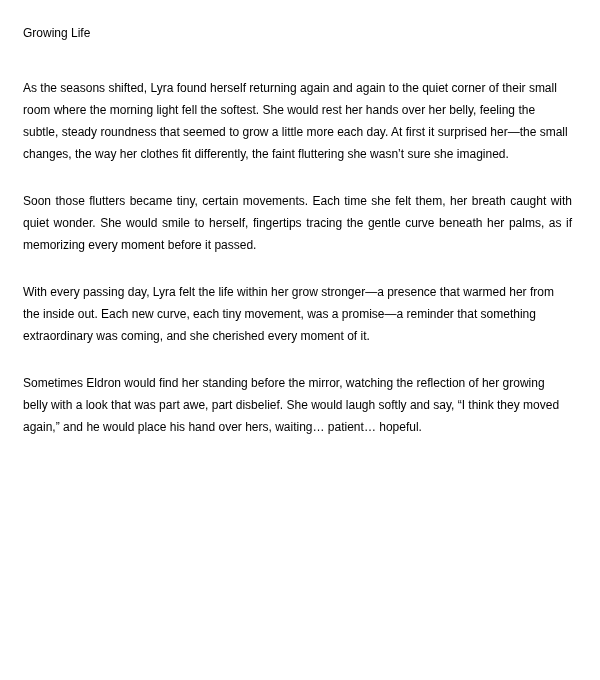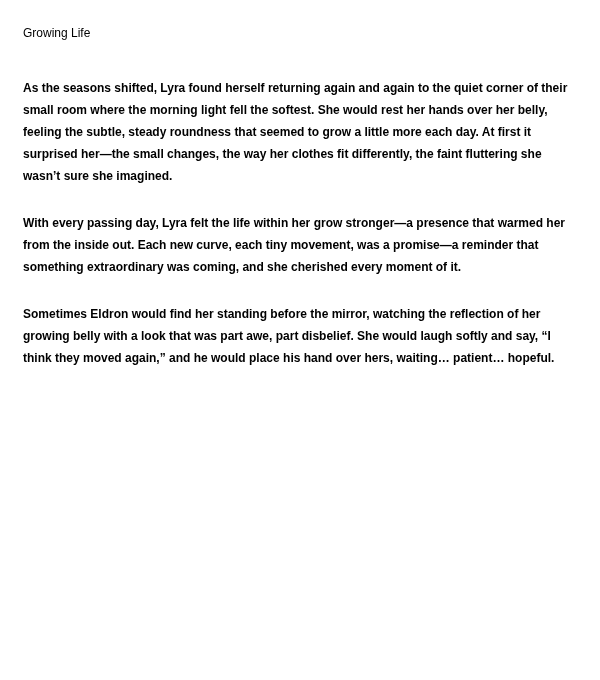--- a/index.html
+++ b/index.html
@@ -22,21 +22,21 @@
     .doc-title {
       font-size: 12px;
       font-weight: 400;
       line-height: 22px;
       margin: 0 0 33px 0;
       width: 549px;
       text-align: left;
     }
     .para {
       font-size: 12px;
-      font-weight: 700;
+      font-weight: 400;
       line-height: 22px;
       margin: 0 0 25px 0;
       width: 549px;
       text-align: left;
       word-spacing: normal;
     }
     .para[data-align="justify"] {
       text-align: justify;
     }
     .para[data-align="left"] {
@@ -44,17 +44,18 @@
     }
   </style>
 </head>
 <body>
 
 <div class="page">
   <h1 class="doc-title">Growing Life</h1>
 
   <p class="para" data-align="left">As the seasons shifted, Lyra found herself returning again and again to the quiet corner of their small room where the morning light fell the softest. She would rest her hands over her belly, feeling the subtle, steady roundness that seemed to grow a little more each day. At first it surprised her—the small changes, the way her clothes fit differently, the faint fluttering she wasn’t sure she imagined.</p>
 
+  <p class="para" data-align="justify">Soon those flutters became tiny, certain movements. Each time she felt them, her breath caught with quiet wonder. She would smile to herself, fingertips tracing the gentle curve beneath her palms, as if memorizing every moment before it passed.</p>
 
   <p class="para" data-align="left">With every passing day, Lyra felt the life within her grow stronger—a presence that warmed her from the inside out. Each new curve, each tiny movement, was a promise—a reminder that something extraordinary was coming, and she cherished every moment of it.</p>
 
   <p class="para" data-align="left">Sometimes Eldron would find her standing before the mirror, watching the reflection of her growing belly with a look that was part awe, part disbelief. She would laugh softly and say, “I think they moved again,” and he would place his hand over hers, waiting… patient… hopeful.</p>
 </div>
 
 </body></html>

